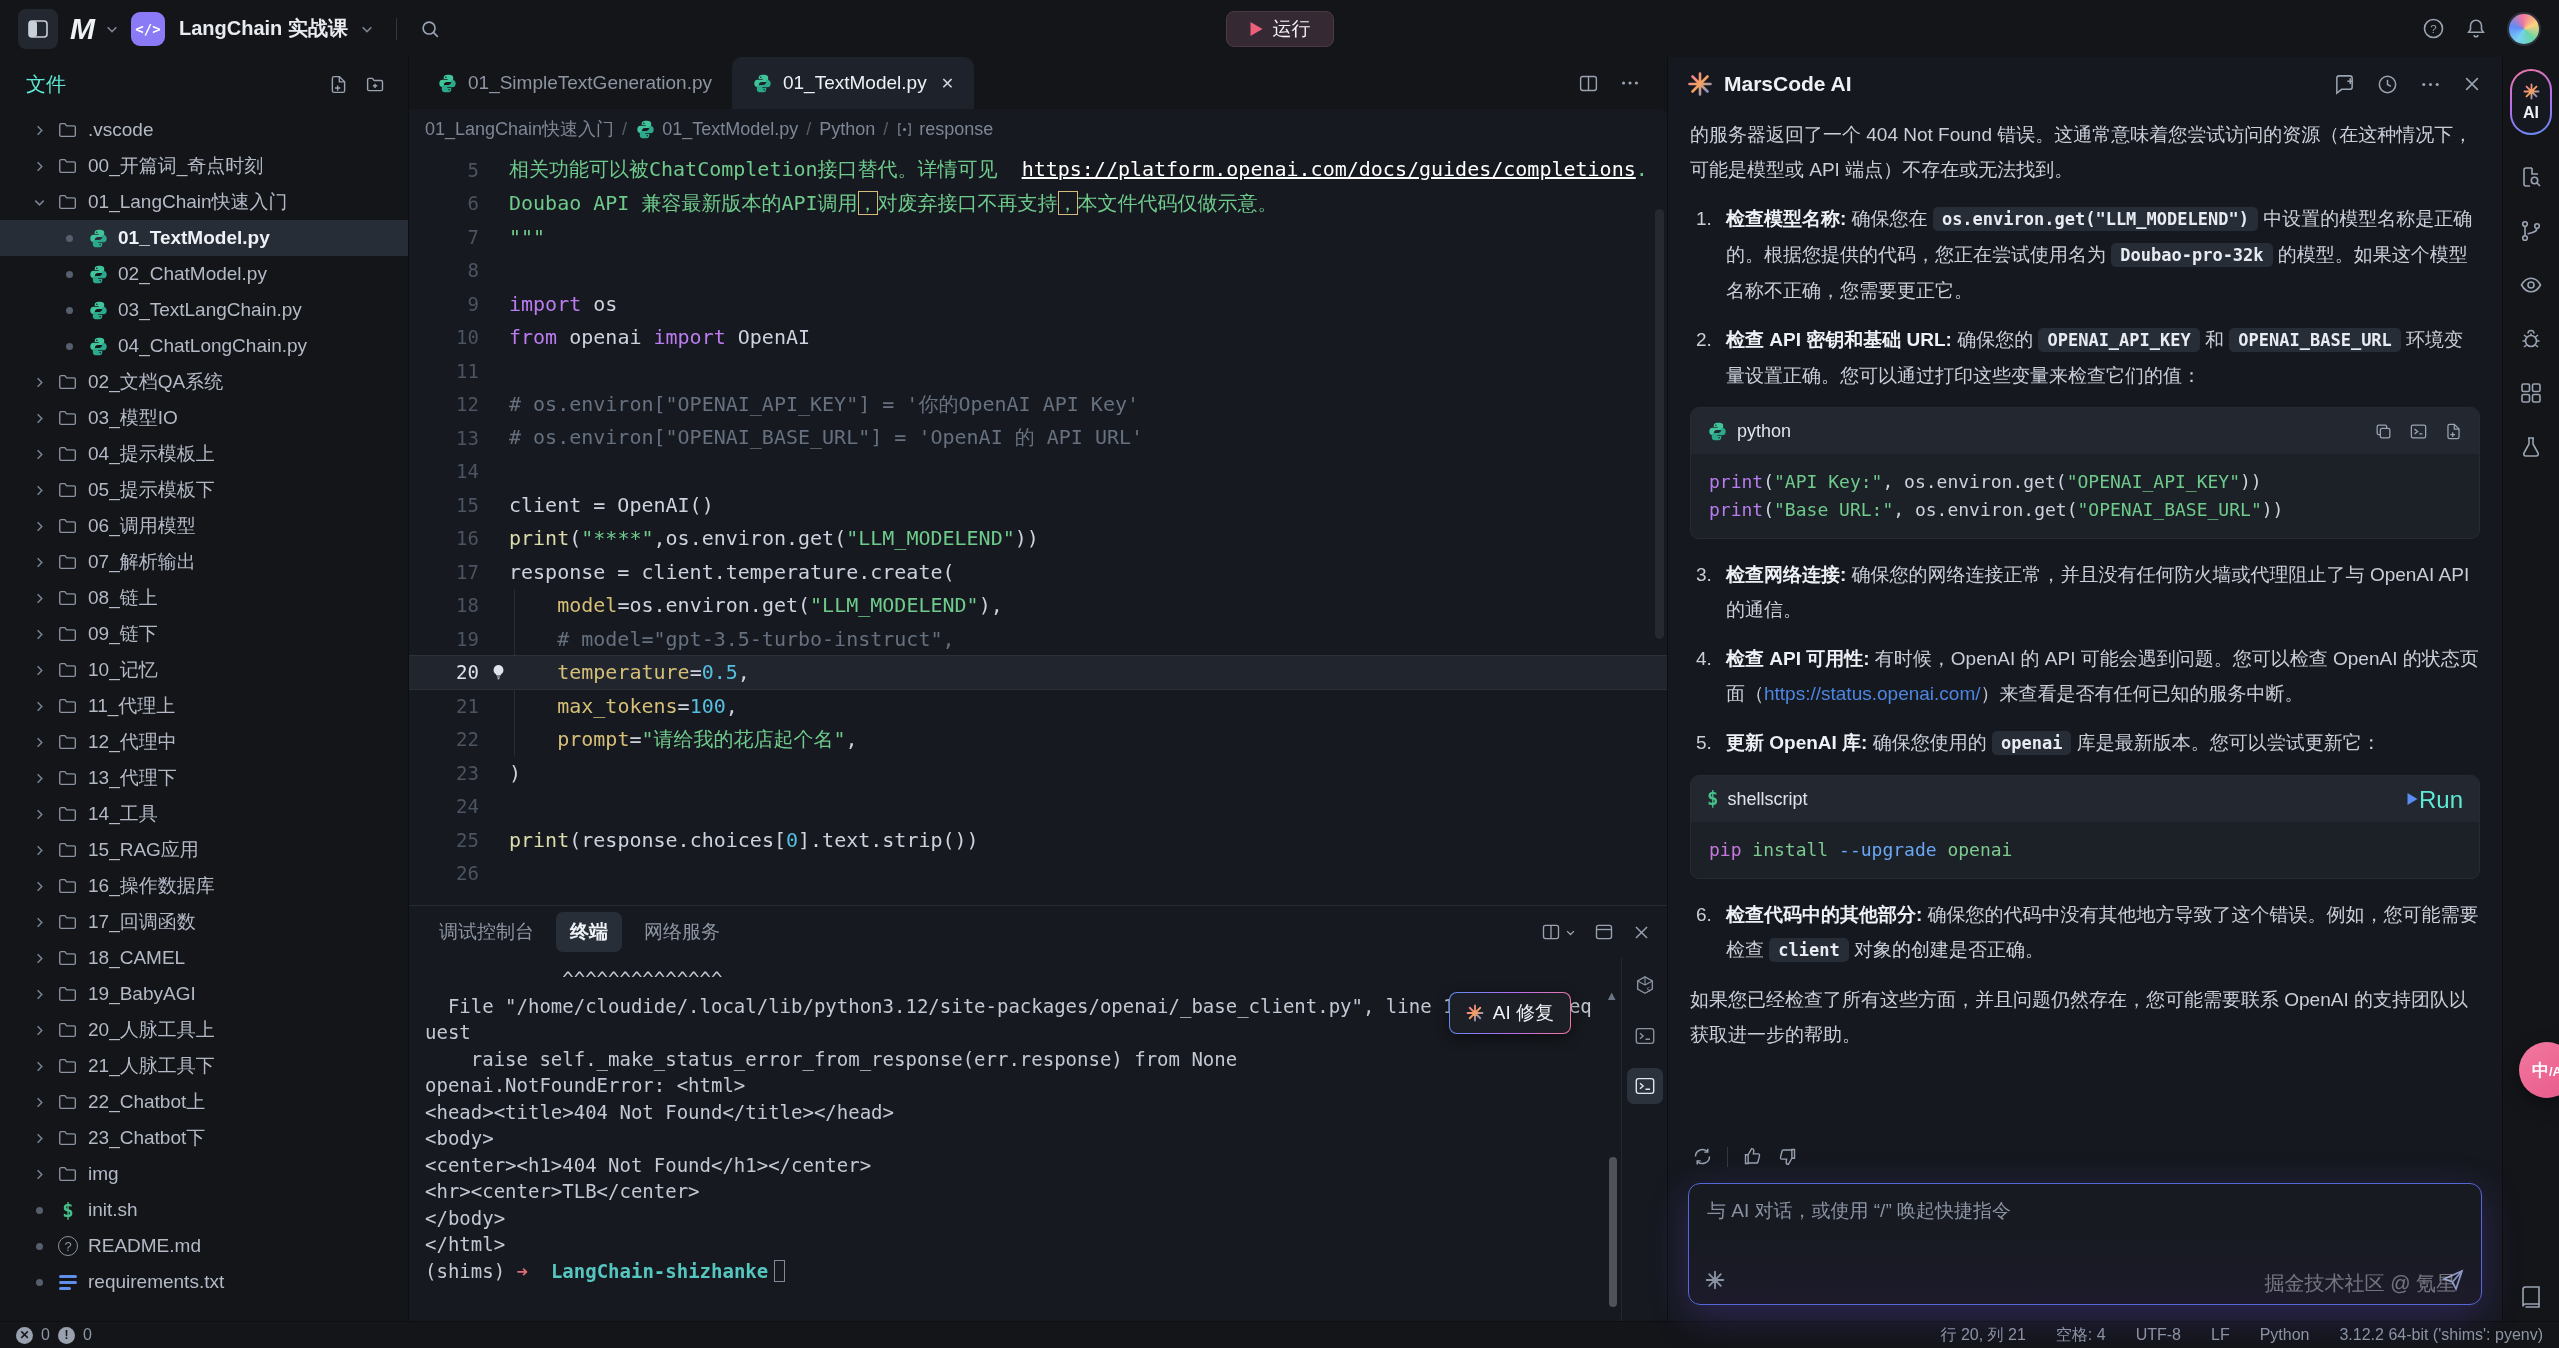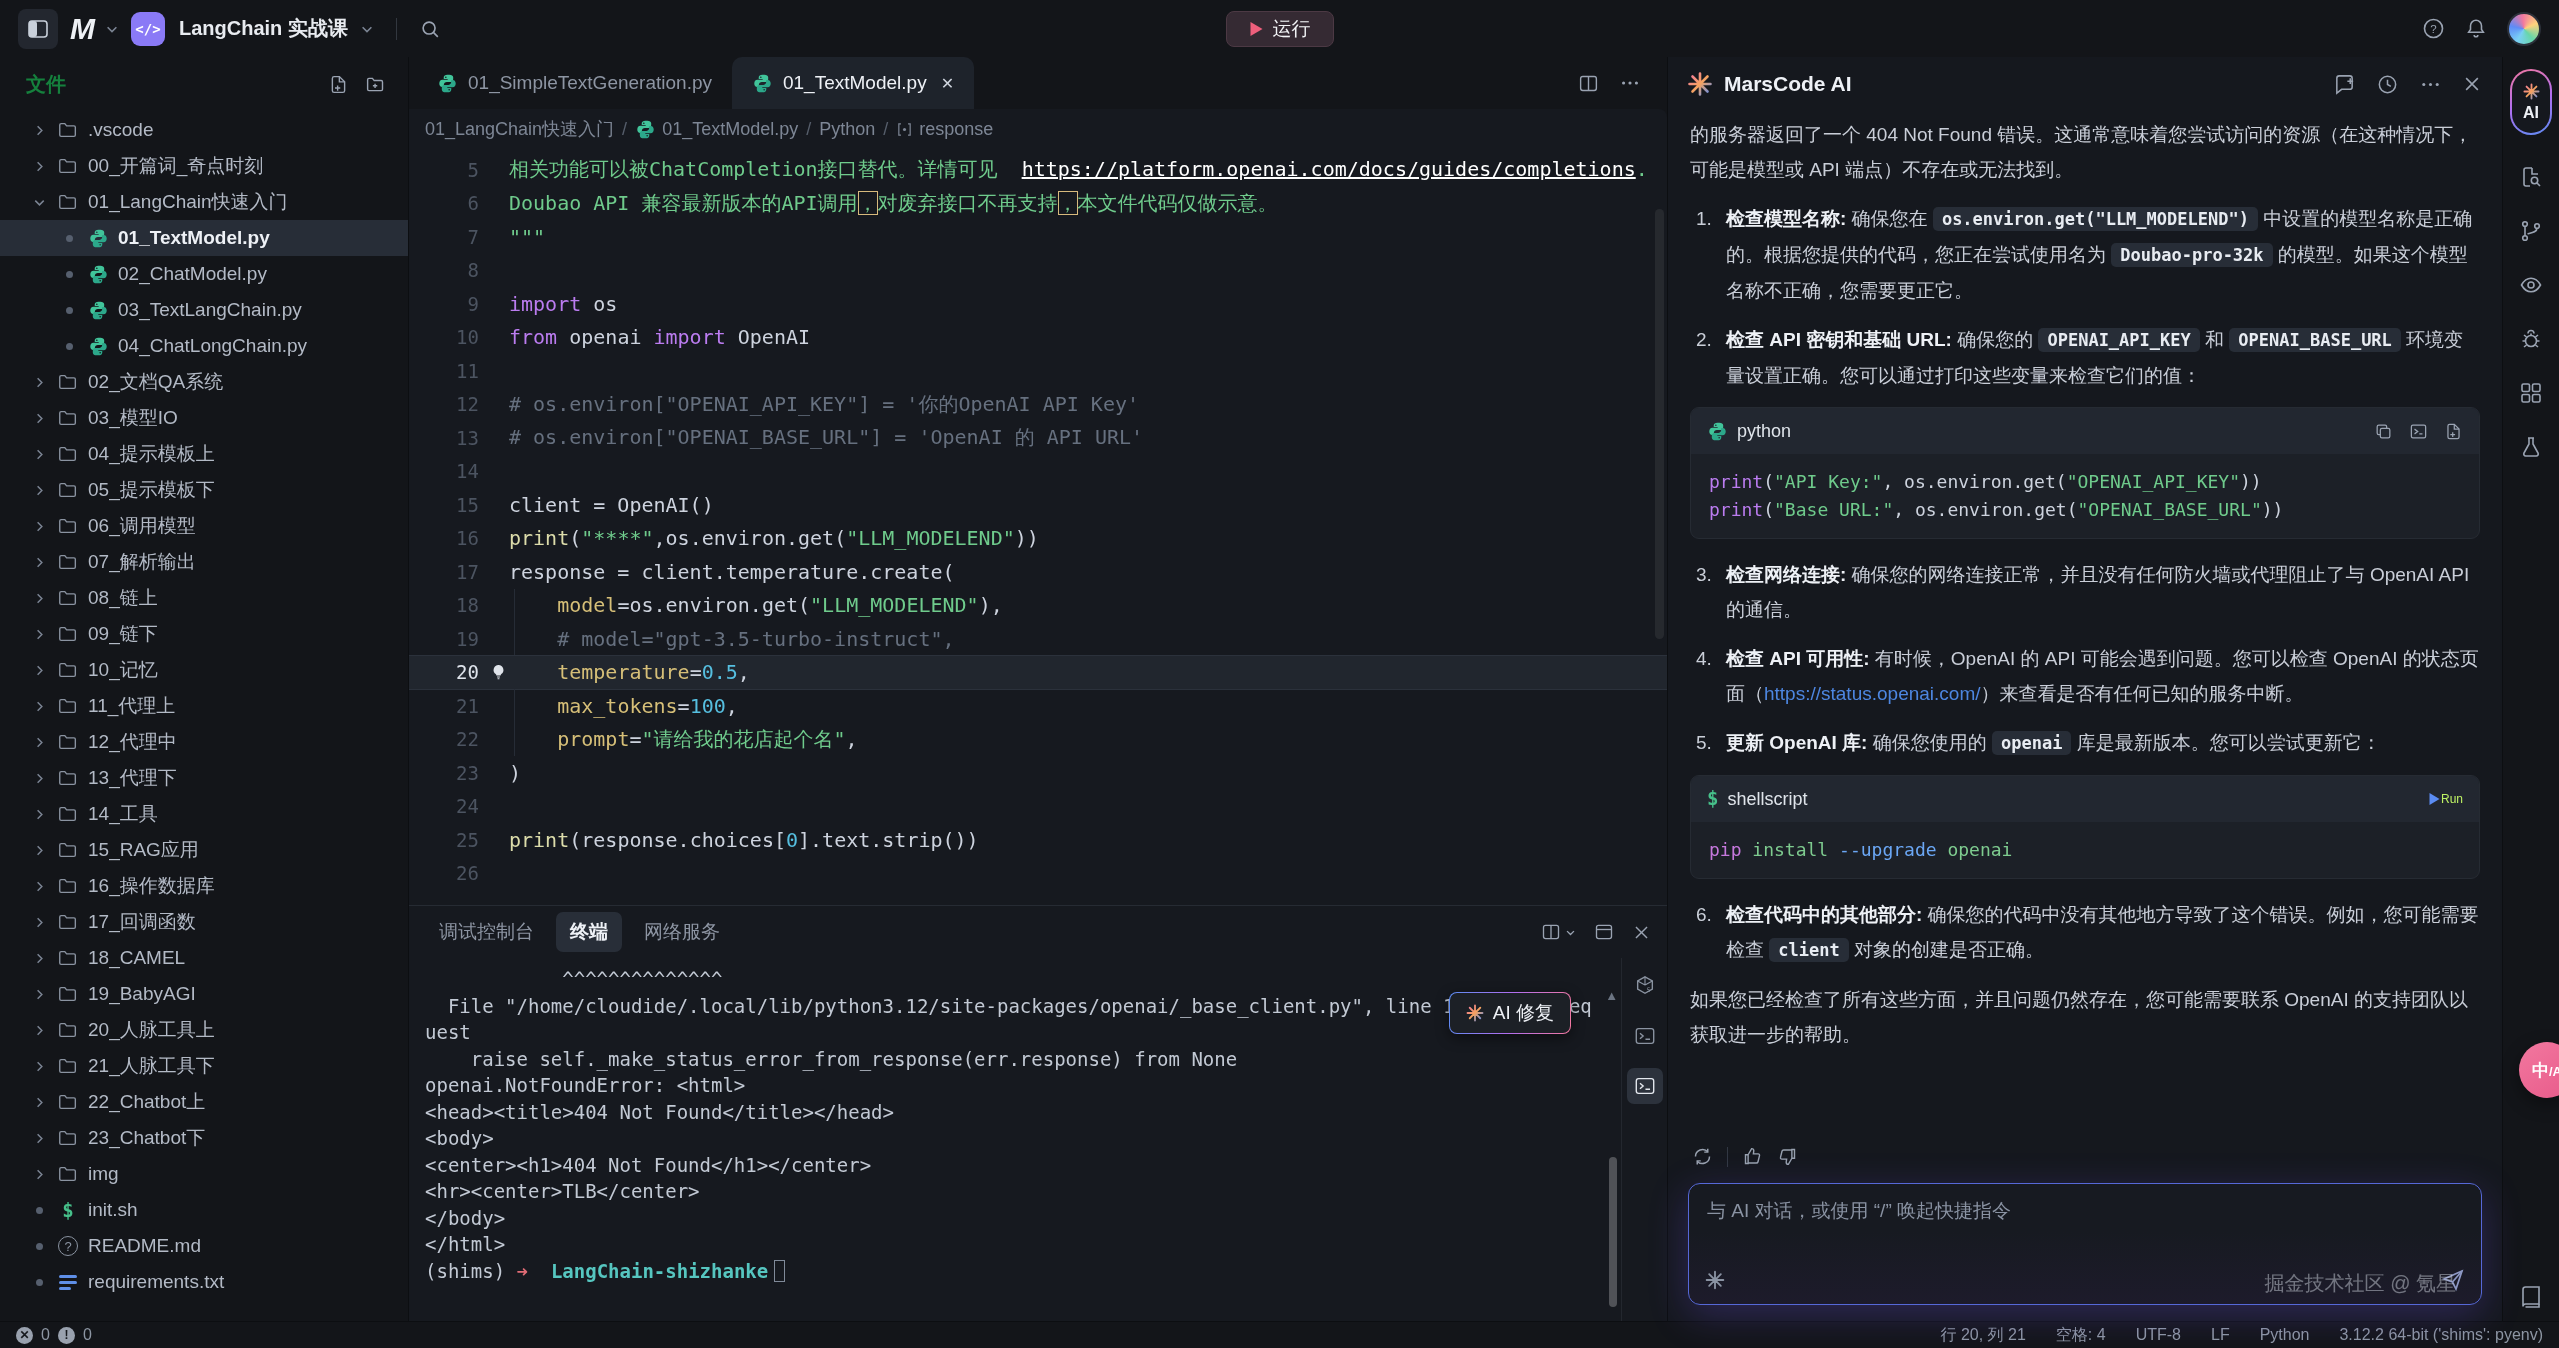--- a/index.html
+++ b/index.html
@@ -23,21 +23,21 @@
   .run-btn { position:absolute; left:50%; transform:translateX(-50%); height:36px; padding:0 22px; border-radius:8px; background:#352a33; border:1px solid #4c3944; display:flex; align-items:center; gap:9px; color:#f2f4f7; font-size:19px; }
   .tb-right { margin-left:auto; display:flex; align-items:center; gap:20px; color:#9aa3b2; }
   .avatar { width:34px; height:34px; border-radius:50%; background:conic-gradient(from 210deg,#7ad0f5,#5e8bf7,#f2789f,#ffd27d,#67d6a8,#7ad0f5); border:2px solid #2c313a;}
 
   
   .main { flex:1; display:flex; min-height:0; }
 
   
   .explorer { width:408px; flex:none; display:flex; flex-direction:column; padding-top:4px; }
   .exp-head { display:flex; align-items:center; padding:10px 22px 12px 26px; }
-  .exp-title { font-size:20px; font-weight:700; color:#15803d; }
+  .exp-title { font-size:20px; font-weight:400; color:#5eead4; }
   .exp-icos { margin-left:auto; display:flex; gap:16px; color:#9aa3b2; }
   .tree { flex:1; overflow:hidden; padding-top:2px; }
   .trow { height:36px; display:flex; align-items:center; color:#b3bac6; font-size:19px; cursor:default; }
   .trow .slot { width:26px; flex:none; display:flex; justify-content:center; color:#7b8493; }
   .trow.root { padding-left:26px; }
   .trow.child { padding-left:56px; }
   .trow .fico { width:24px; margin:0 8px 0 4px; flex:none; display:flex; justify-content:center; color:#8a93a1; }
   .trow.sel { background:#272d37; color:#eef1f6; font-weight:700; }
   .gdot { width:7px; height:7px; border-radius:50%; background:#565f6e; }
   .sh-glyph { color:#46c08a; font-weight:700; font-family:"DejaVu Sans Mono",monospace; font-size:19px; }
@@ -99,21 +99,21 @@
   .ai-scroll { flex:1; min-height:0; overflow:hidden; padding:6px 22px 0 22px; font-size:19px; line-height:35px; color:#c9ced8; }
   .ai-p { margin-bottom:14px; }
   .ai-li { display:flex; margin:2px 0 14px 6px; }
   .ai-li .n { width:30px; flex:none; }
   .ai-li b, .ai-p b { color:#eef1f6; }
   .chip { font-family:"DejaVu Sans Mono",monospace; font-size:17px; background:#272d37; border-radius:5px; padding:2px 9px; color:#e8ecf2; font-weight:700; white-space:nowrap; }
   .ai-a { color:#4d86e0; text-decoration:none; }
   .codeblock { border-radius:9px; overflow:hidden; margin:6px 0 18px 0; background:#1c2027; border:1px solid #262b33; }
   .cb-head { height:46px; background:#222730; display:flex; align-items:center; gap:9px; padding:0 16px; color:#dfe4ea; font-size:18px; }
   .cb-icos { margin-left:auto; display:flex; gap:16px; color:#9aa3b2; }
-  .cb-run { margin-left:auto; display:flex; align-items:center; gap:0; color:#bef264; font-size:12px; }
+  .cb-run { margin-left:auto; display:flex; align-items:center; gap:0; color:#5eead4; font-size:24px; }
   .cb-body { padding:14px 18px; font-family:"DejaVu Sans Mono",monospace; font-size:18px; line-height:28px; white-space:pre; color:#cdd3de; }
   .sh-cmd{color:#c678dd;} .sh-arg{color:#7ecb8f;} .sh-flag{color:#6ba7f5;}
   .ai-actions { display:flex; align-items:center; gap:14px; padding:8px 24px 10px; color:#98a1af; flex:none;}
   .act-divider { width:1px; height:20px; background:#323843; }
   .ai-inputwrap { flex:none; margin:6px 20px 16px; position:relative; }
   .ai-input { width:100%; height:122px; background:linear-gradient(180deg,#171a21 40%, #1d1b2b); border:1.5px solid #5668d8; border-radius:12px; padding:14px 18px; position:relative; box-shadow:0 10px 38px rgba(110,80,230,.28);}
   .ai-ph { color:#8a93a3; font-size:19px; }
   .ai-input-bottom { position:absolute; left:16px; right:16px; bottom:12px; display:flex; align-items:center; }
   .watermark { position:absolute; right:46px; bottom:24px; color:rgba(220,226,235,.45); font-size:20px; pointer-events:none; }
 

